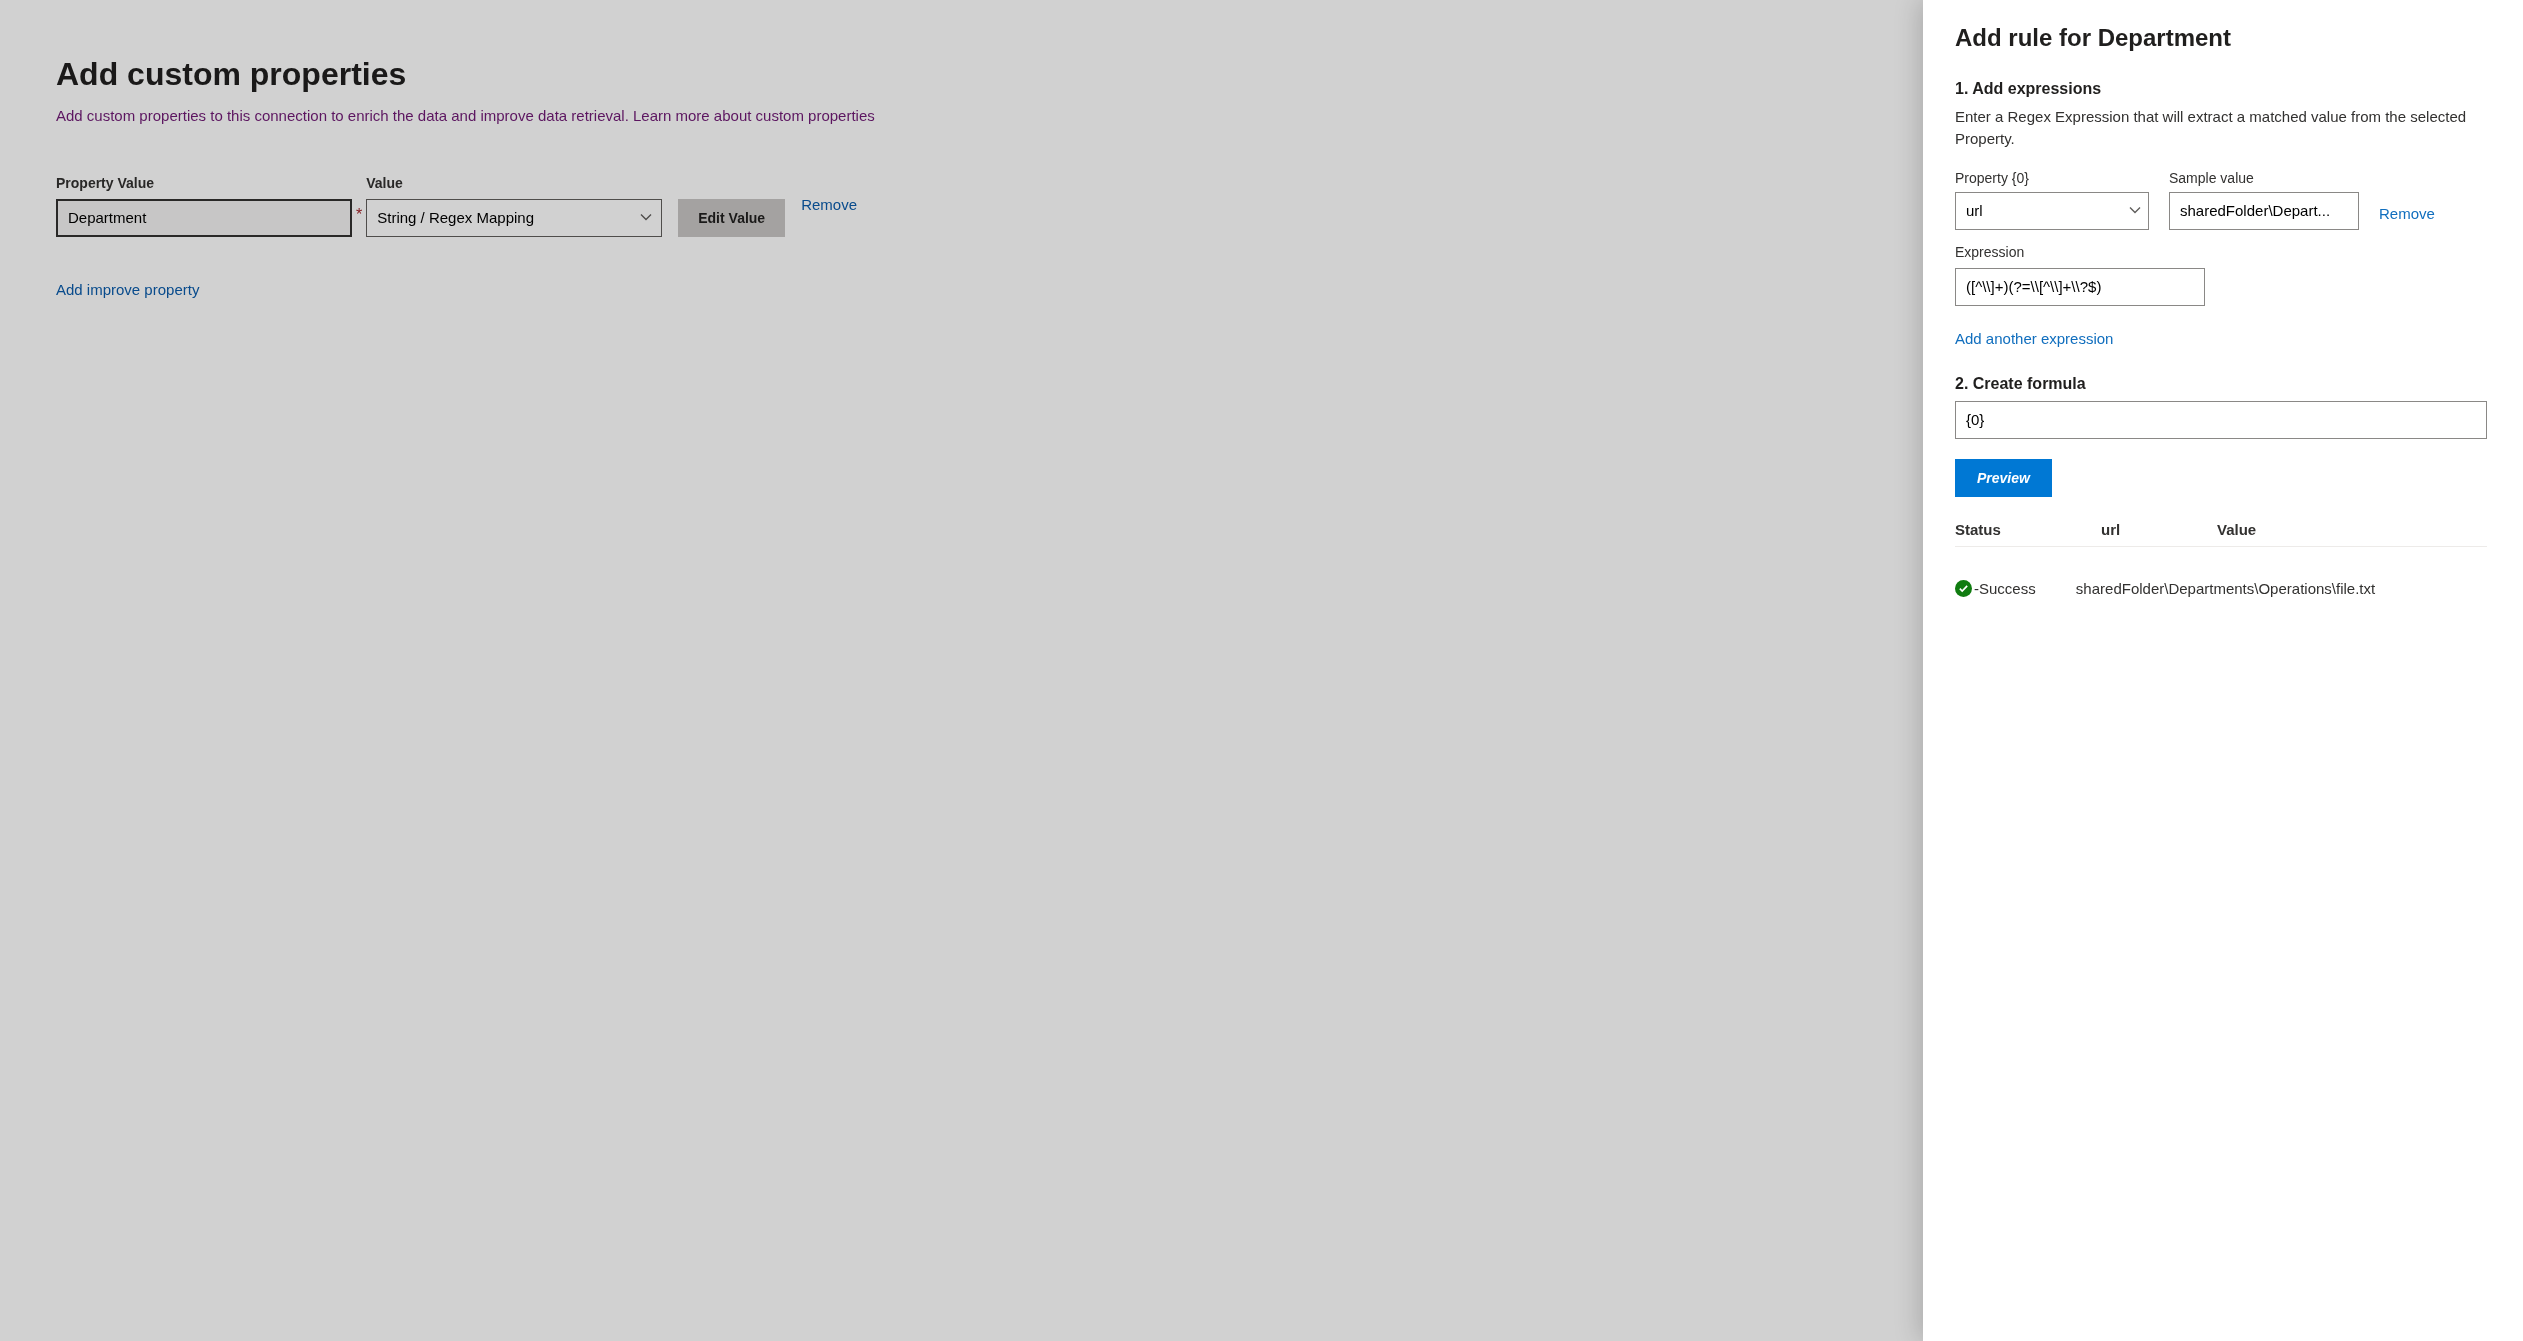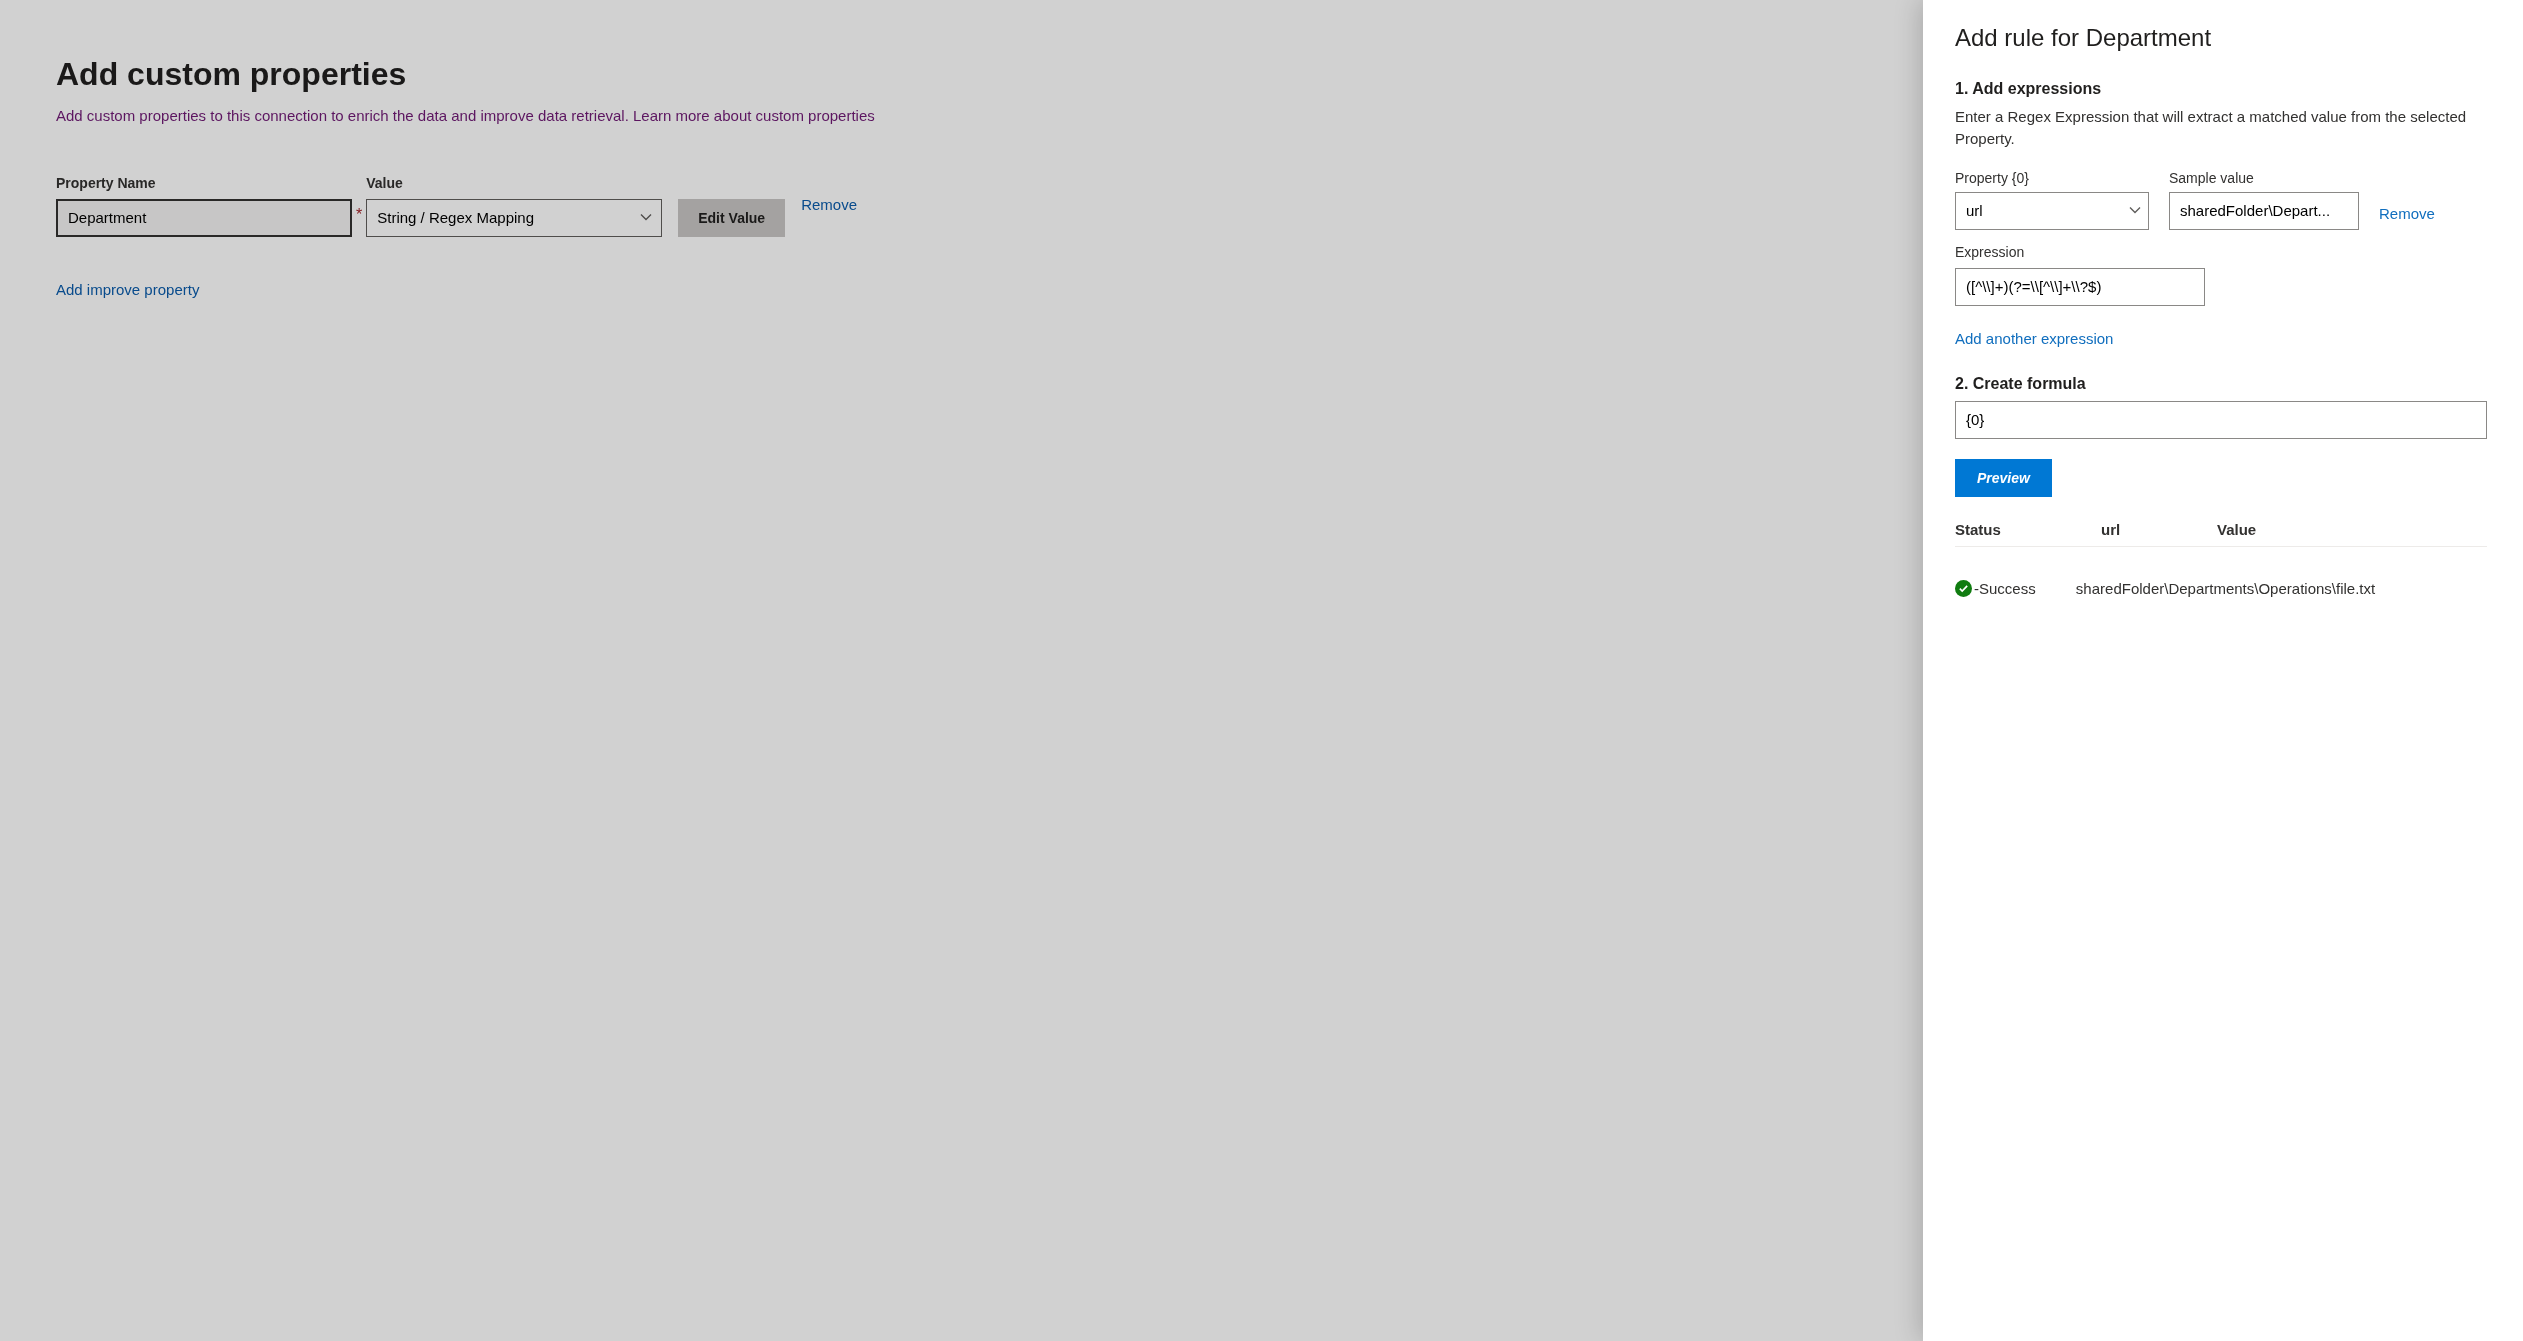--- a/index.html
+++ b/index.html
@@ -96,21 +96,21 @@
     position: absolute;
     top: 0; right: 0; bottom: 0;
     width: 600px;
     background: #ffffff;
     box-shadow: -4px 0 24px rgba(0,0,0,0.18);
     padding: 24px 36px 24px 32px;
     overflow-y: auto;
   }
   .panel h2 {
     font-size: 24px;
-    font-weight: 400;
+    font-weight: 700;
     margin: 0 0 28px 0;
     color: #201f1e;
   }
   .panel h3 {
     font-size: 16px;
     font-weight: 700;
     margin: 0 0 8px 0;
     color: #201f1e;
   }
   .panel-desc {
@@ -179,21 +179,21 @@
 <body>
 
 <div class="app">
   <div class="backdrop">
     <div class="main">
       <h1>Add custom properties</h1>
       <div class="main-desc">Add custom properties to this connection to enrich the data and improve data retrieval. Learn more about custom properties</div>
 
       <div class="prop-row">
         <div class="field">
-          <label class="field-label">Property Name</label>
+          <label class="field-label">Property Value</label>
           <input class="txt-input prop-name-input" value="Department" style="">
         </div>
         <span class="req-star">*</span>
         <div class="field">
           <label class="field-label">Value</label>
           <div class="select-wrap">
             <input class="txt-input" readonly="" value="String / Regex Mapping" style="">
             <span class="select-caret">
               <svg class="caret" viewBox="0 0 12 12">
                   <path d="M1 3.5 L6 8.5 L11 3.5" fill="none" stroke="#605e5c" stroke-width="1.4"></path>

